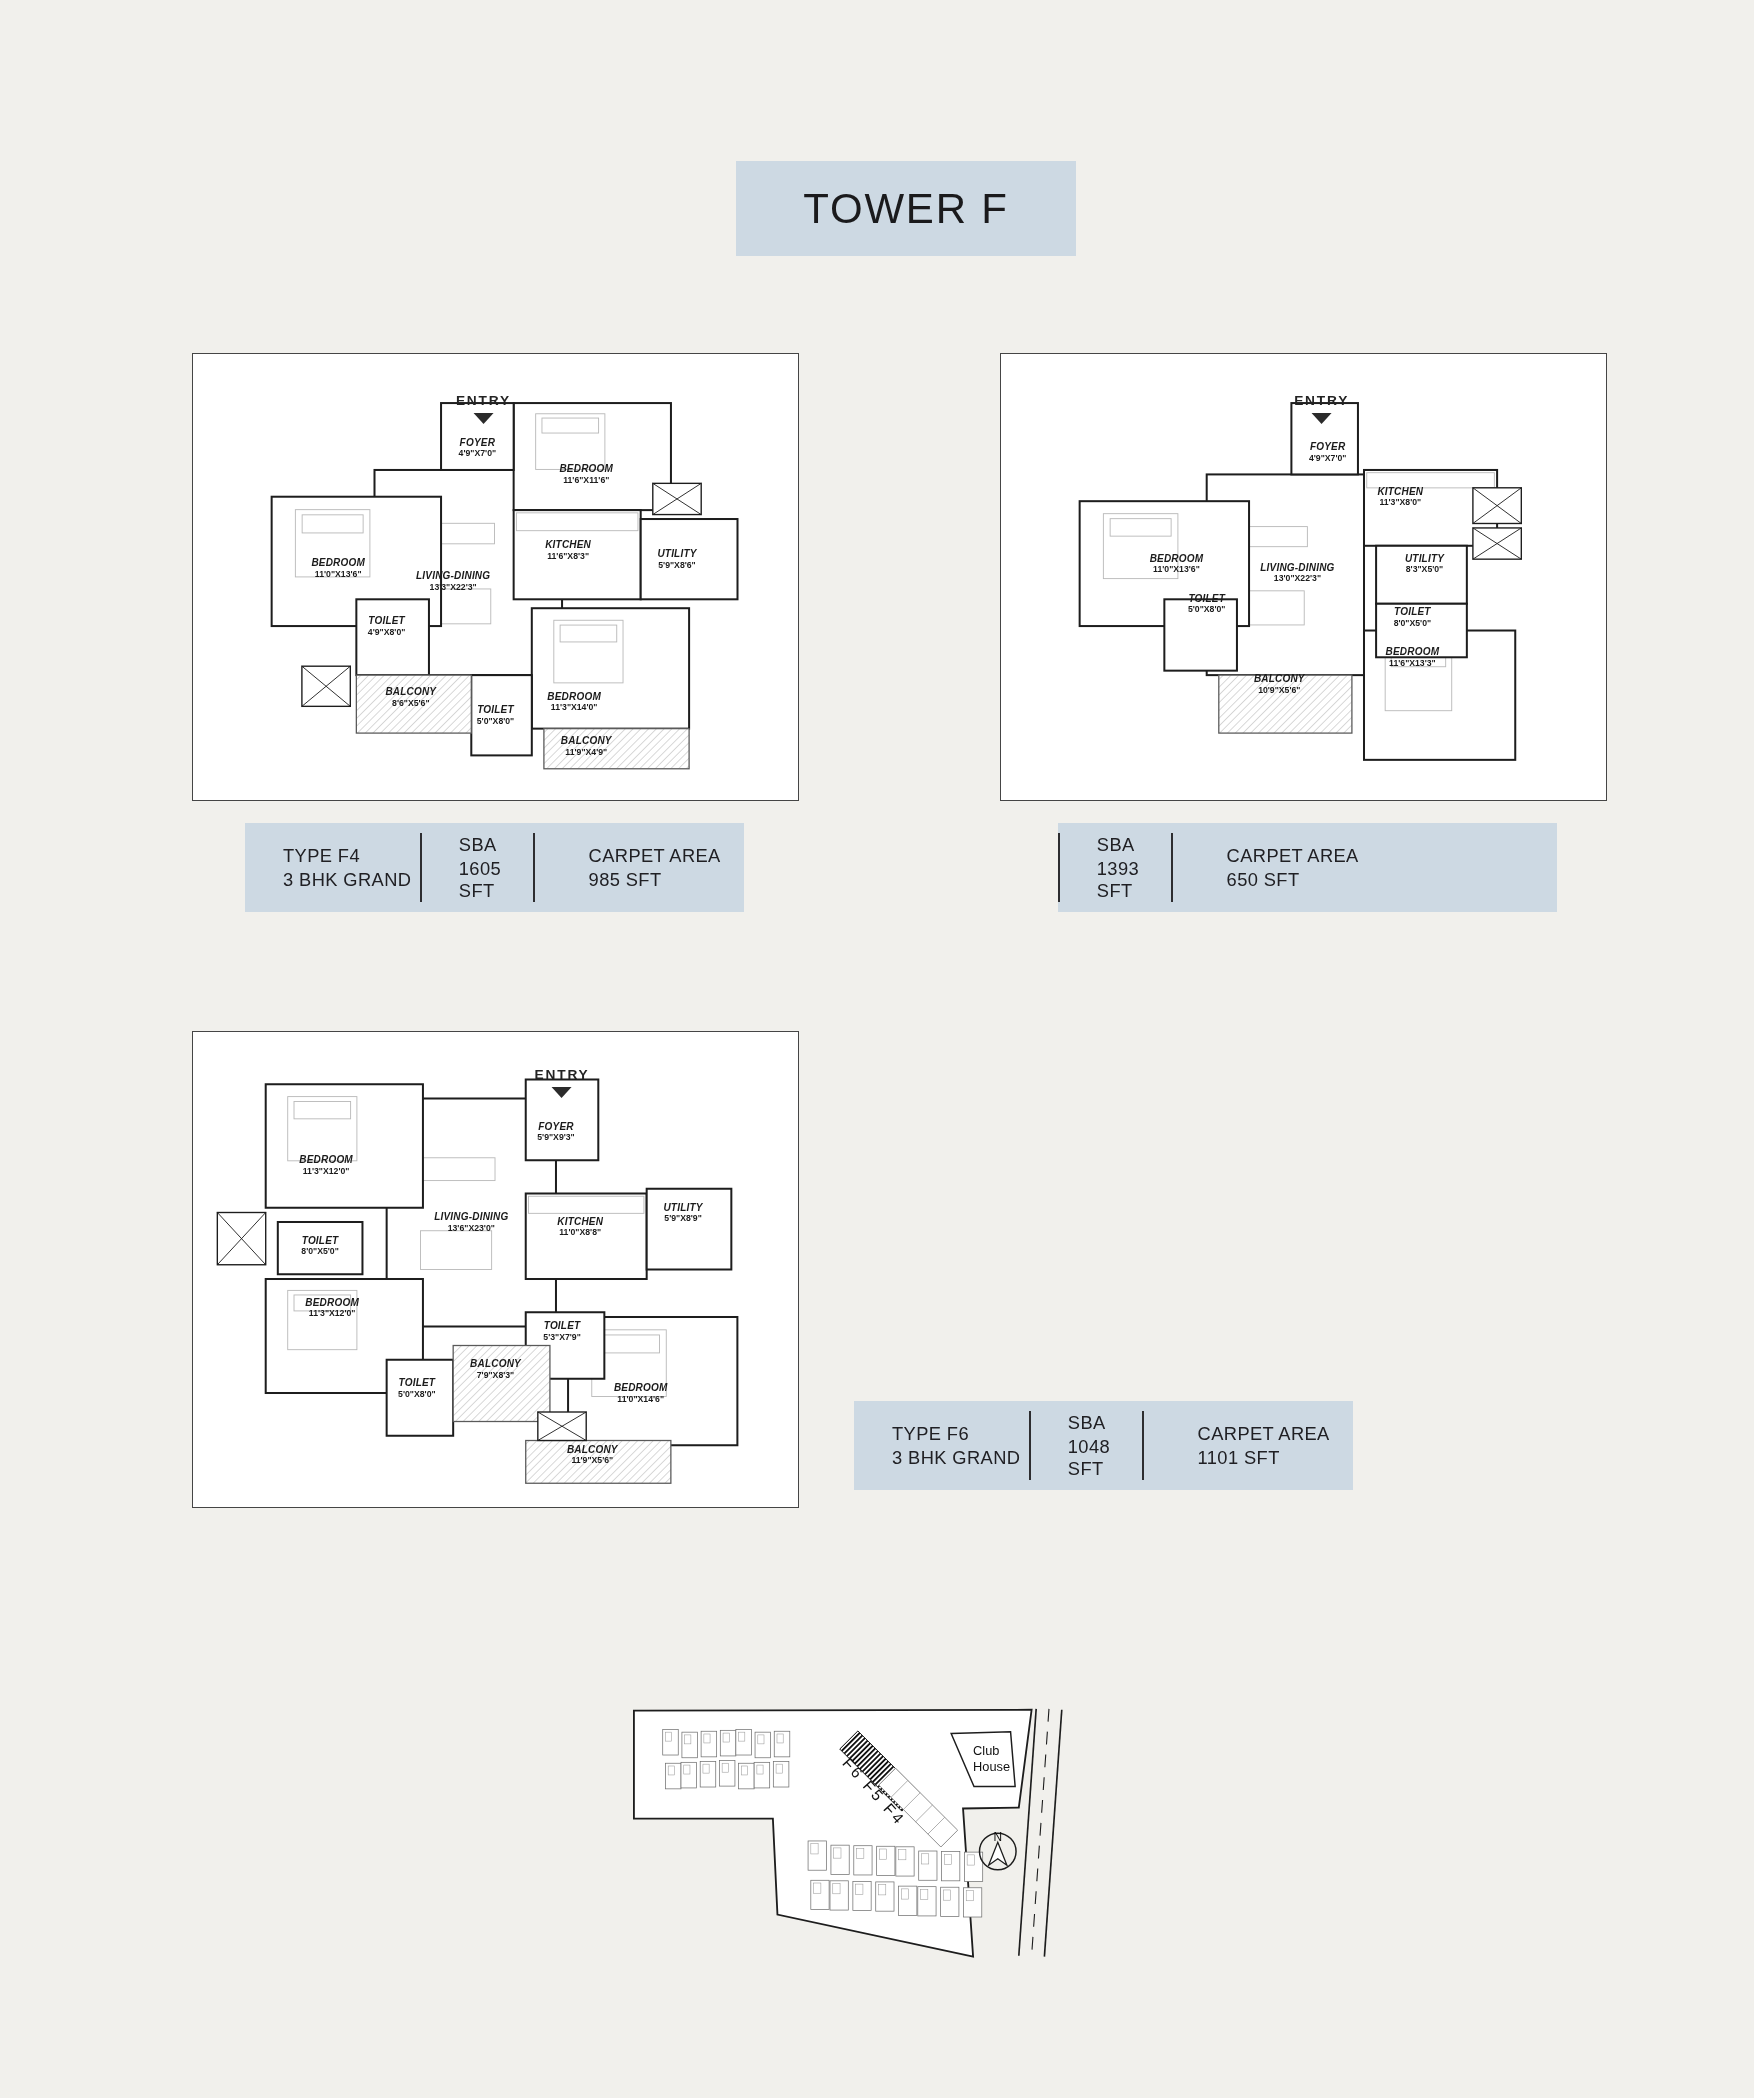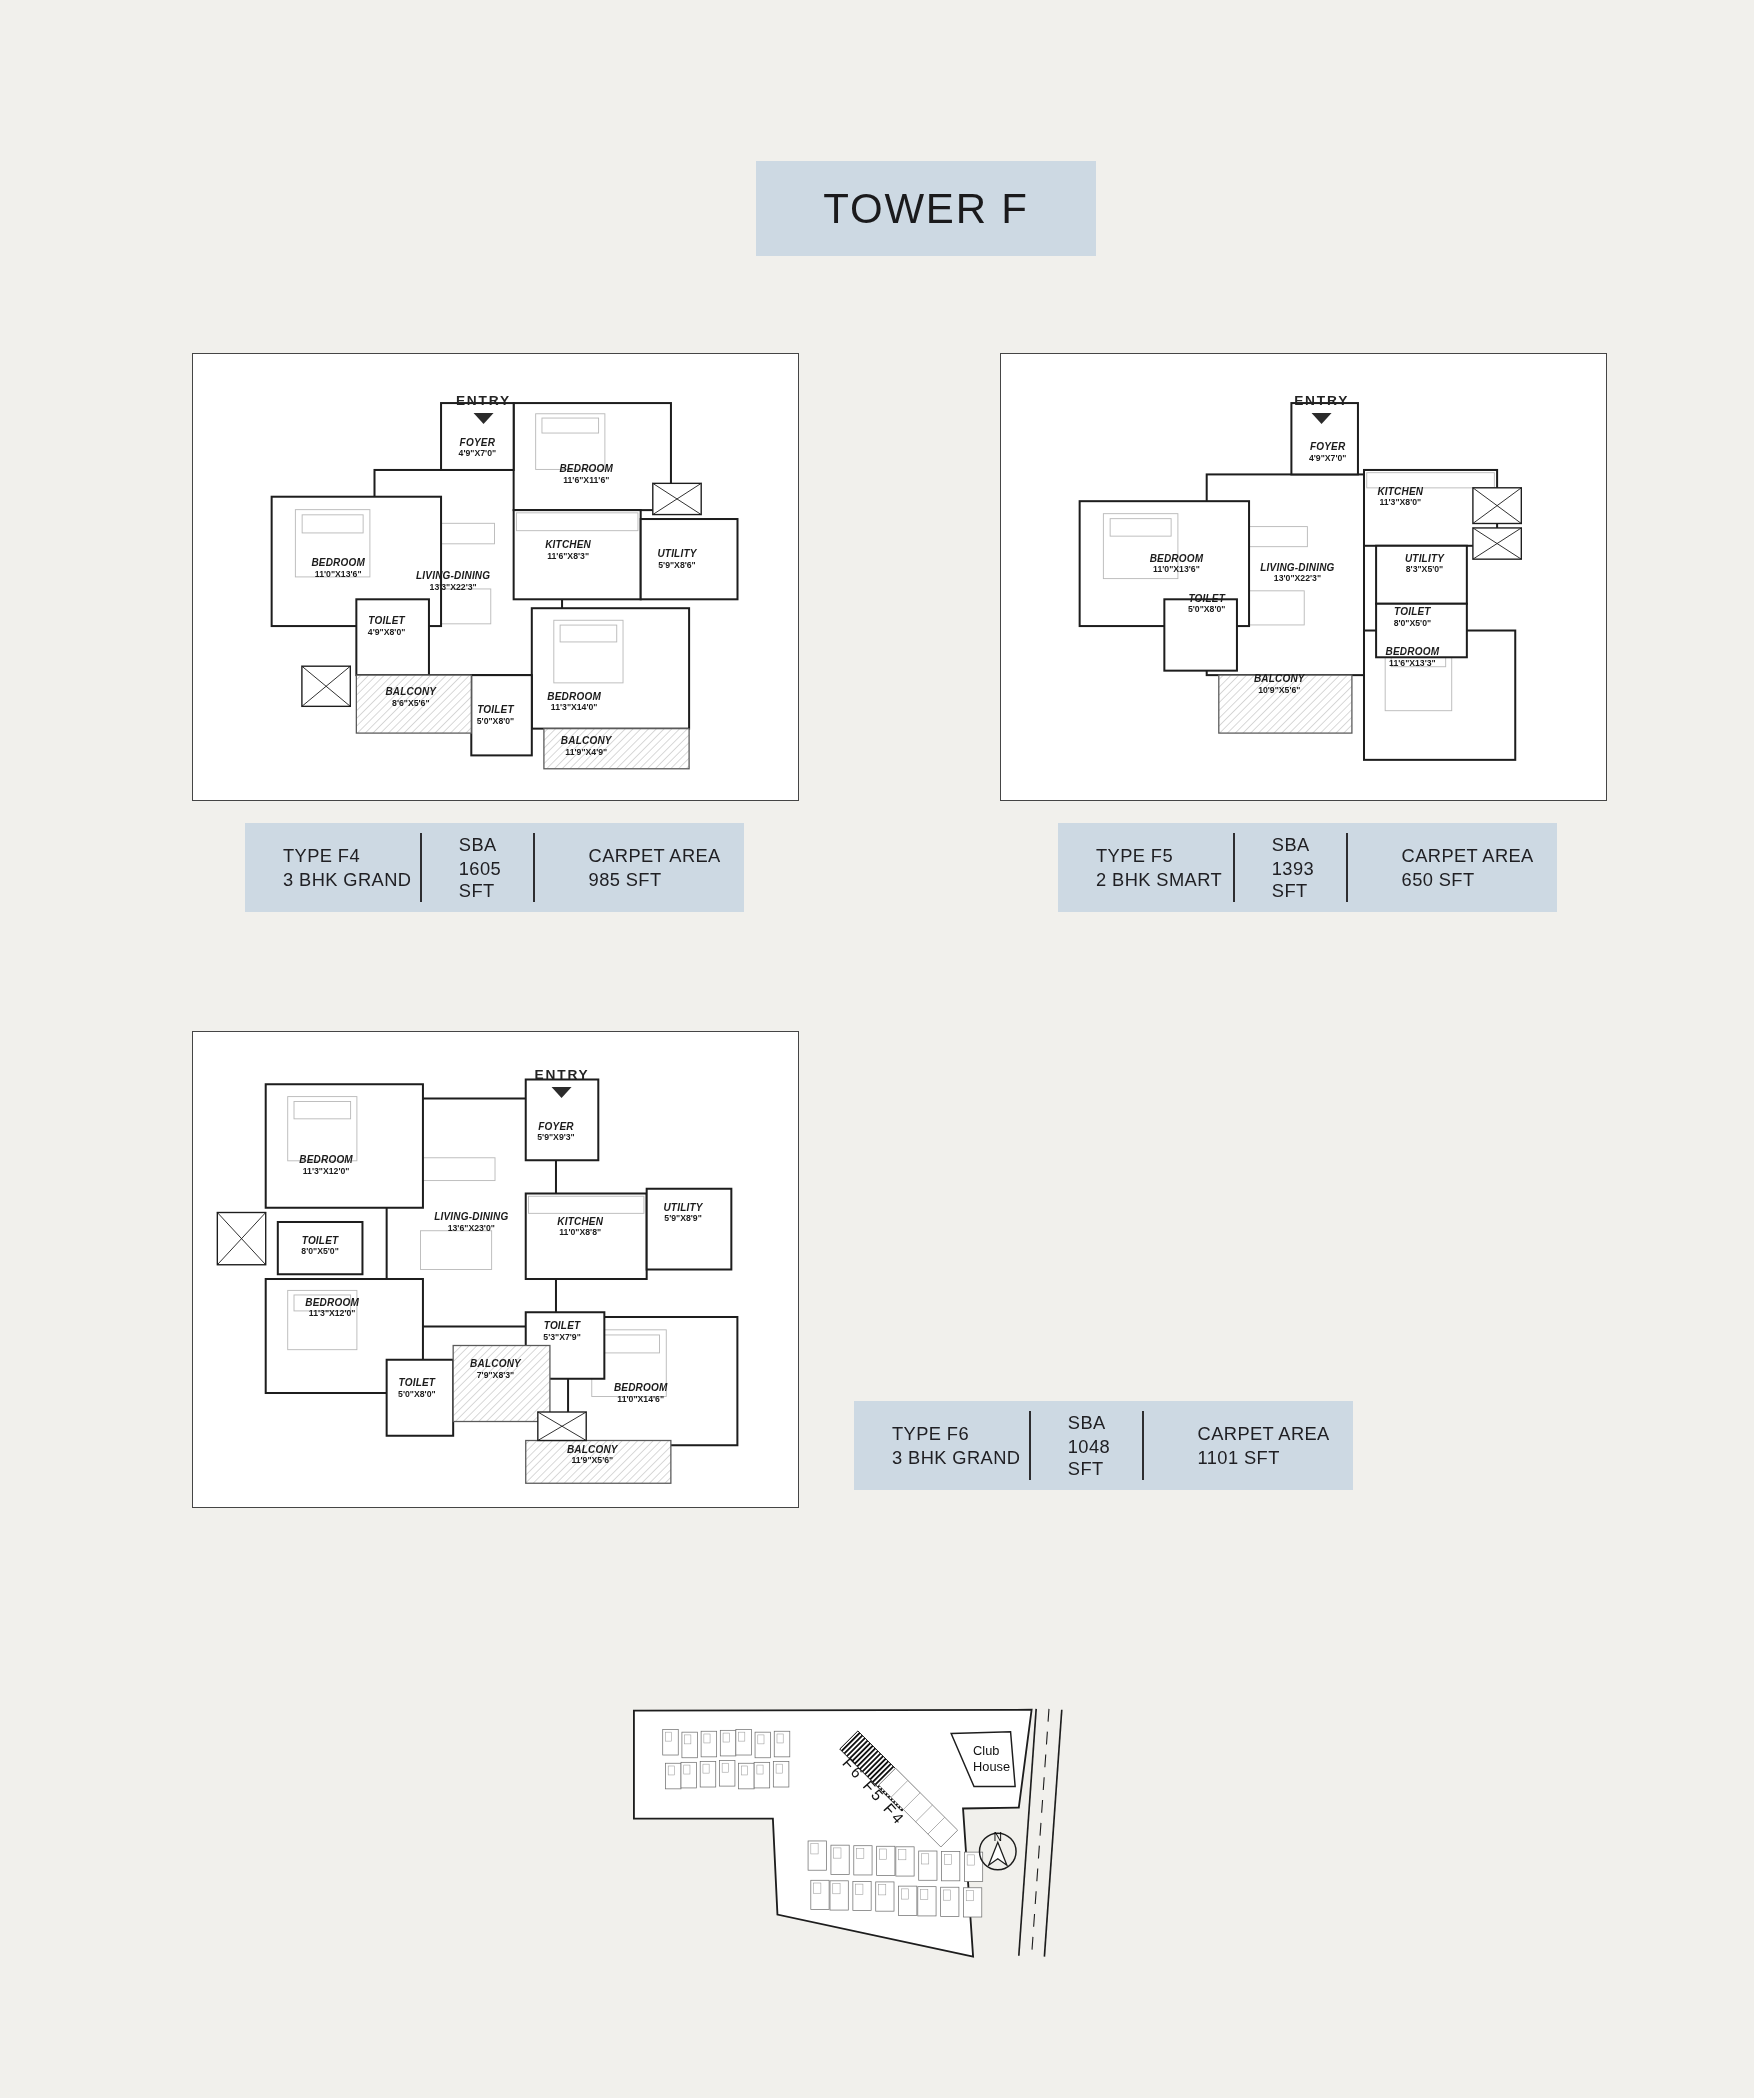--- a/index.html
+++ b/index.html
@@ -1,17 +1,17 @@
 <!DOCTYPE html>
 <html style="font-size:14.6px"><head>
 <meta charset="utf-8">
 <style>
   html,body{margin:0;padding:0;}
   .page{position:relative;width:1754px;height:2099px;background:#f1f0ec;font-family:"Liberation Sans",sans-serif;overflow:hidden;}
-  .title-box{position:absolute;left:756px;top:161px;width:340px;height:95px;background:#cdd9e3;display:flex;align-items:center;justify-content:center;}
+  .title-box{position:absolute;left:736px;top:161px;width:340px;height:95px;background:#cdd9e3;display:flex;align-items:center;justify-content:center;}
   .title-box span{font-size:42px;letter-spacing:1.8px;color:#1a1a1c;font-weight:500;}
   .plan-box{position:absolute;background:#ffffff;border:1.8px solid #454545;}
   #plan-f4{left:192px;top:353px;width:605px;height:446px;}
   #plan-f5{left:1000px;top:353px;width:605px;height:446px;}
   #plan-f6{left:192px;top:1031px;width:605px;height:475px;}
   .plan-box svg{position:absolute;left:0;top:0;width:100%;height:100%;}
   .room-label{position:absolute;transform:translate(-50%,-50%);text-align:center;color:#1b1b1b;line-height:1.15;white-space:nowrap;z-index:3;}
   .room-label .rn{font-size:10px;font-weight:bold;letter-spacing:0.2px;font-style:italic;}
   .room-label .rd{font-size:8.7px;font-weight:bold;}
   .entry{position:absolute;transform:translateX(-50%);text-align:center;z-index:3;}
@@ -372,24 +372,20 @@
       <div class="cb">1605 SFT</div>
     </div>
     <div class="vdiv"></div>
     <div class="cell c3">
       <div class="ct">CARPET AREA</div>
       <div class="cb">985 SFT</div>
     </div>
   </div>
 
   <div class="info-table" id="table-f5">
-    <div class="cell c1">
-      <div class="ct">TYPE F5</div>
-      <div class="cb">2 BHK SMART</div>
-    </div>
     <div class="vdiv"></div>
     <div class="cell c2">
       <div class="ct">SBA</div>
       <div class="cb">1393 SFT</div>
     </div>
     <div class="vdiv"></div>
     <div class="cell c3">
       <div class="ct">CARPET AREA</div>
       <div class="cb">650 SFT</div>
     </div>

